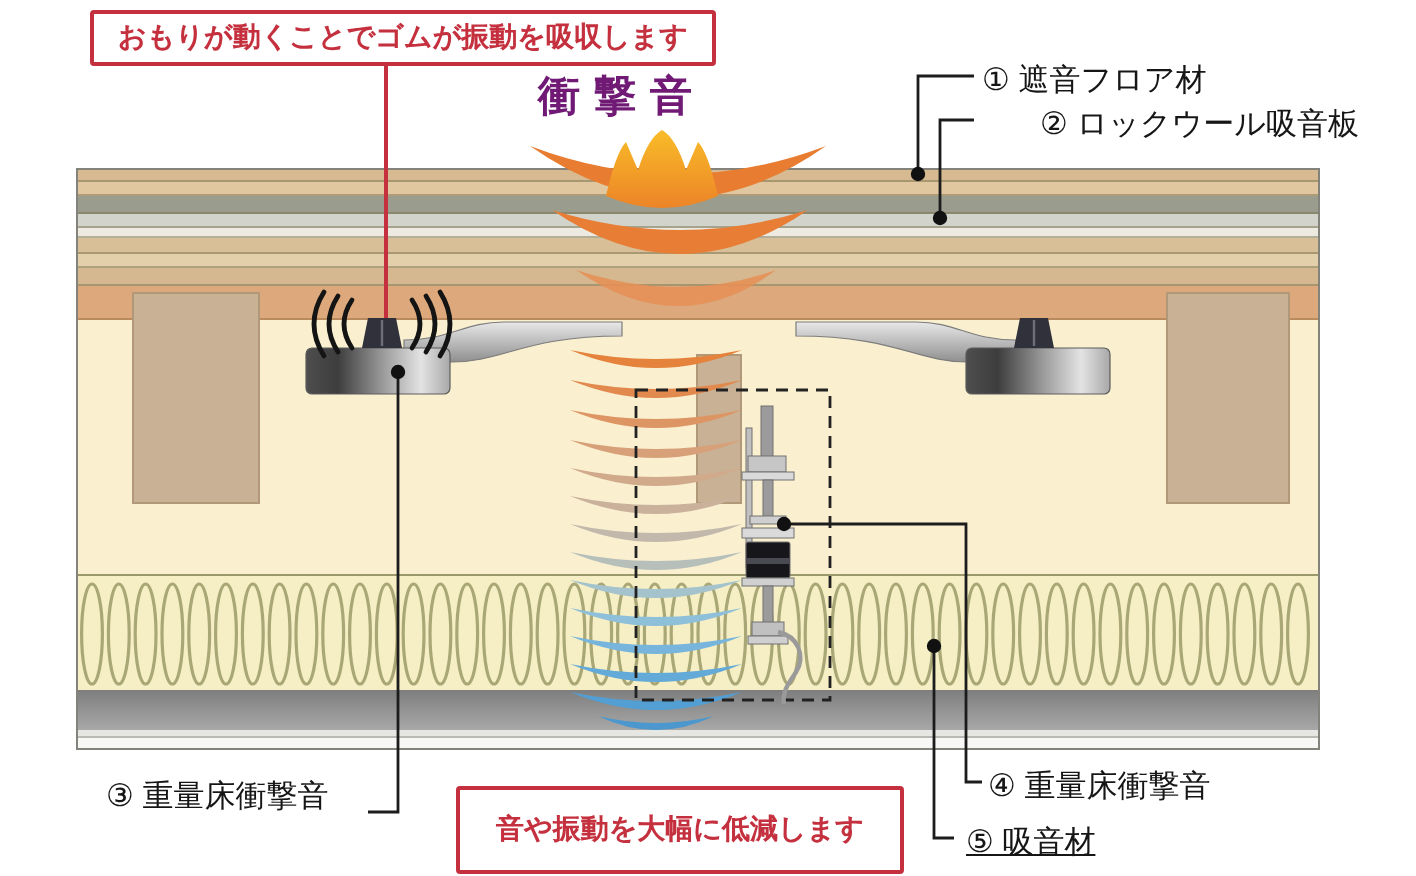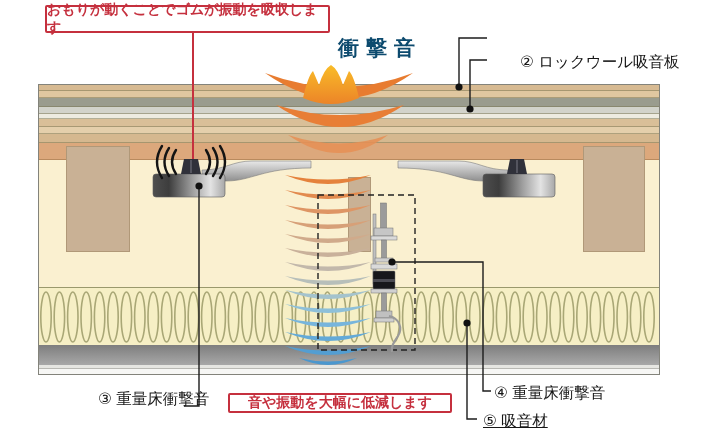--- a/index.html
+++ b/index.html
@@ -3,26 +3,26 @@
 <meta charset="utf-8">
 <style>
   html,body{margin:0;padding:0;background:#fff;}
   #stage{position:relative;width:708px;height:438px;background:#fff;overflow:hidden;
          font-family:"Liberation Sans","DejaVu Sans",sans-serif;}
   .abs{position:absolute;}
   
   .note-box{position:absolute;box-sizing:border-box;border:2px solid #c5303e;border-radius:2px;
             background:#fff;color:#c5303e;font-weight:bold;display:flex;align-items:center;
             justify-content:center;}
-  #note-top{left:45px;top:5px;width:285px;height:28px;font-size:14px;}
-  #note-bottom{left:228px;top:393px;width:224px;height:20px;font-size:14px;}
+  #note-top{left:45px;top:5px;width:313px;height:28px;font-size:14px;}
+  #note-bottom{left:228px;top:393px;width:224px;height:44px;font-size:14px;}
   #red-line{left:192px;top:32px;width:2px;height:127px;background:#c5303e;}
   
-  #impact-label{left:262px;top:34px;width:160px;text-align:right;font-size:21px;font-weight:bold;
-                color:#0c4a6e;letter-spacing:7px;text-indent:7px;}
+  #impact-label{left:262px;top:34px;width:160px;text-align:left;font-size:21px;font-weight:bold;
+                color:#701a75;letter-spacing:7px;text-indent:7px;}
   
   #diagram{left:38px;top:84px;width:622px;height:291px;box-sizing:border-box;
            border:1px solid #83837b;background:#faf0d0;}
   .layer{position:absolute;left:0;width:100%;box-sizing:border-box;}
   .sep{border-bottom:1px solid rgba(120,116,80,0.5);}
   .joist{position:absolute;background:#c9b195;border:1px solid #b09878;box-sizing:border-box;}
   #ceiling-gray{background:linear-gradient(180deg,#7e7e7e,#a8a8a8);}
   
   .lbl{position:absolute;color:#161616;font-size:15.5px;white-space:nowrap;}
   #label-3{line-height:19px;}
@@ -214,20 +214,21 @@
 
   <div id="note-top" class="note-box">
     <span>おもりが動くことでゴムが振動を吸収します</span>
   </div>
   <div id="note-bottom" class="note-box">
     <span>音や振動を大幅に低減します</span>
   </div>
 
   <div id="impact-label" class="abs">衝撃音</div>
 
+  <div class="lbl" style="left:491px;top:30px;">① 遮音フロア材</div>
   <div class="lbl" style="left:520px;top:52px;">② ロックウール吸音板</div>
-  <div class="lbl" id="label-3" style="left:53px;top:389px;margin-left:45px;">
+  <div class="lbl" id="label-3" style="left:53px;top:389px;">
     <div>③ 重量床衝撃音</div>
   </div>
   <div class="lbl" style="left:494px;top:383px;">④ 重量床衝撃音</div>
   <div class="lbl" style="left:483px;top:411px;text-decoration:underline;">⑤ 吸音材</div>
 
 </div>
 
 </body></html>

